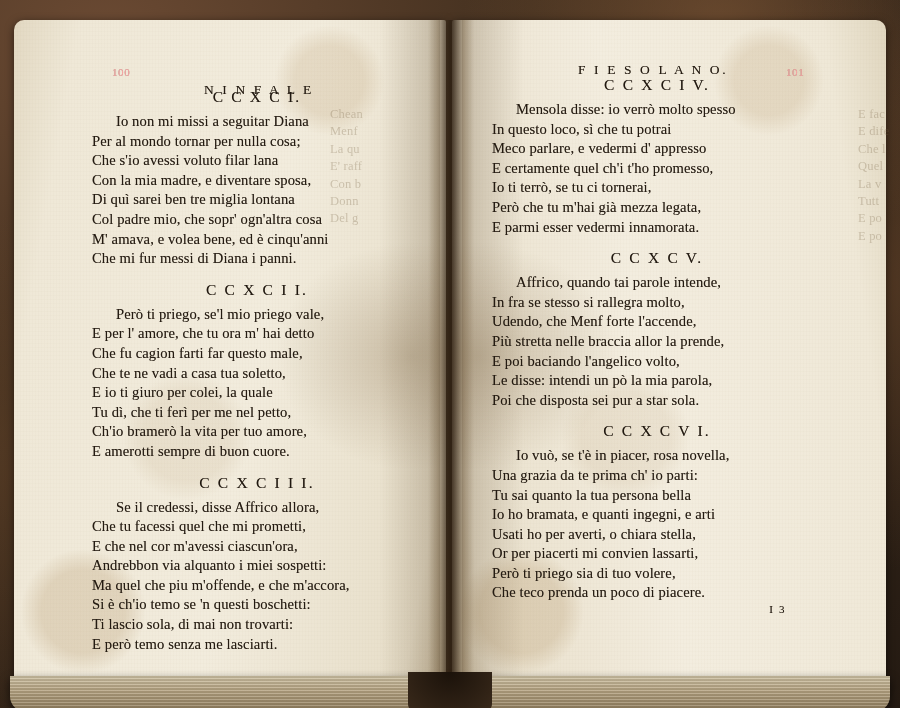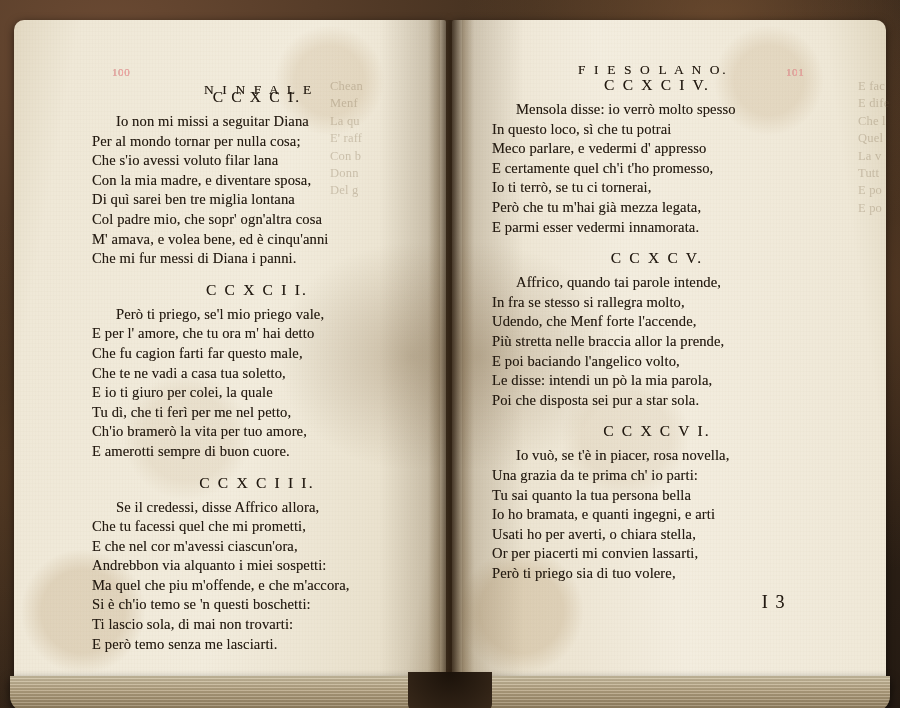--- a/index.html
+++ b/index.html
@@ -134,20 +134,21 @@
   
   .bleed {
     position: absolute;
     font-family: "Liberation Serif", serif;
     color: rgba(120,100,70,.30);
     font-size: 12.5px;
     line-height: 17.4px;
     letter-spacing: .2px;
     pointer-events: none;
     white-space: pre;
+    margin-top: 28px;
   }
 
   
   .text-col {
     position: absolute;
     color: #231a12;
   }
   .folio {
     position: absolute;
     font-size: 11px;
@@ -183,24 +184,24 @@
     color: #241b12;
   }
   .stanza-lines li.indent {
     padding-left: 24px;
   }
   .gap {
     height: 12px;
   }
   .catchword {
     text-align: right;
-    font-size: 18px;
+    font-size: 11px;
     letter-spacing: 1.6px;
     padding-right: 36px;
-    margin-top: 9px;
+    margin-top: 0;
   }
   
   .inky {
     text-shadow: 0 0 .6px rgba(40,28,16,.45);
   }
 </style>
 </head>
 <body>
 
 <div id="page">
@@ -332,20 +333,21 @@
       <div class="stanza">
         <div class="stanza-num inky">C C X C V I.</div>
         <ul class="stanza-lines inky">
           <li class="indent">Io vuò, se t'è in piacer, rosa novella,</li>
           <li>Una grazia da te prima ch' io parti:</li>
           <li>Tu sai quanto la tua persona bella</li>
           <li>Io ho bramata, e quanti ingegni, e arti</li>
           <li>Usati ho per averti, o chiara stella,</li>
           <li>Or per piacerti mi convien lassarti,</li>
           <li>Però ti priego sia di tuo volere,</li>
+          <li>Che teco prenda un poco di piacere.</li>
         </ul>
       </div>
 
       <div class="catchword inky">I 3</div>
 
     </div>
 
   </div>
 </div>
 

